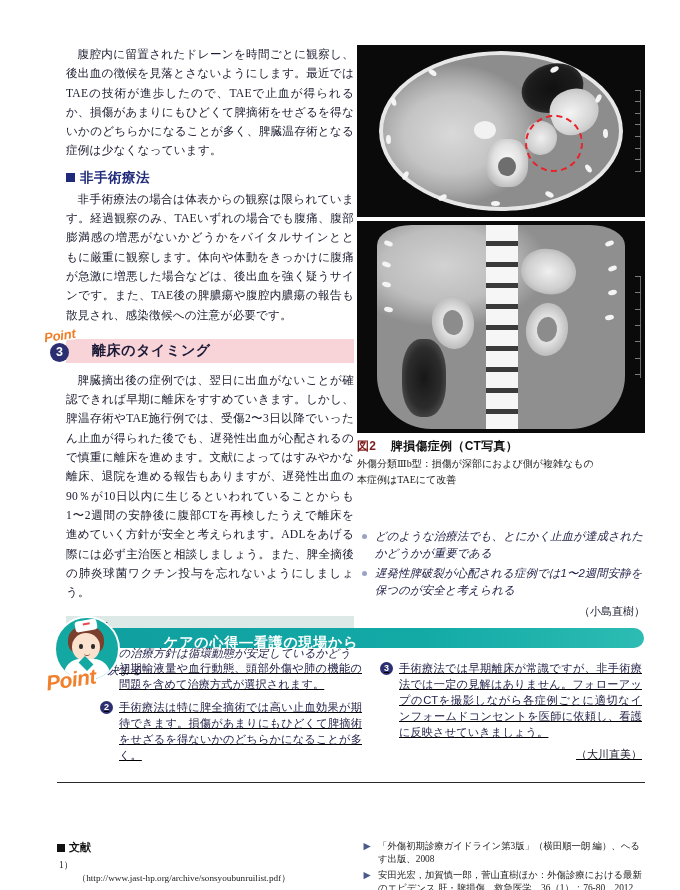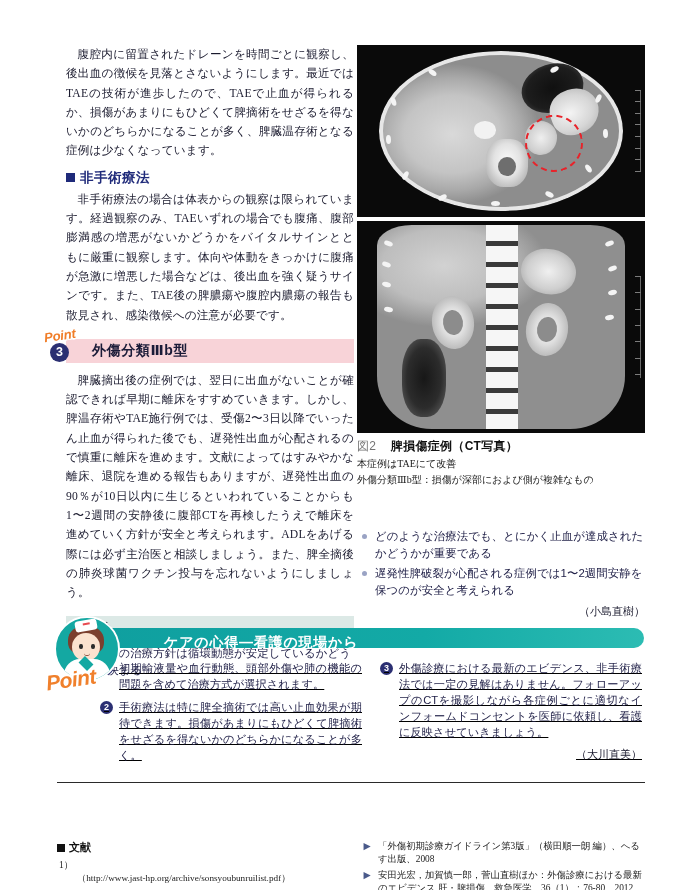--- a/index.html
+++ b/index.html
@@ -57,42 +57,42 @@
     font-weight:bold;font-size:14px;color:#1b1b38;letter-spacing:0.6px;
   }
 
   
   .matome{margin-top:14px;width:100%;}
   .matome-head{
     background:#dce9e6;padding:3px 8px;
     font-family:"Liberation Sans","DejaVu Sans",sans-serif;
     font-weight:bold;font-size:12px;color:#1b1b38;letter-spacing:0.5px;
   }
-  ul.dot-list{margin:6px 0 0 0;padding:0;list-style:none;}
+  ul.dot-list{margin:6px 0 0 0;padding:0;list-style:none;font-style:italic;}
   ul.dot-list li{
     position:relative;padding-left:18px;margin-bottom:4px;
     font-family:"Liberation Sans","DejaVu Sans",sans-serif;
     font-size:11.4px;line-height:16.5px;color:#23234a;letter-spacing:0.1px;
   }
   ul.dot-list li:before{
     content:"";position:absolute;left:5px;top:6px;width:5px;height:5px;
     border-radius:50%;background:#9aa3c4;
   }
   .right-dots{margin-top:2px;}
 
   
   .fig{width:288px;background:#000;display:block;}
   .fig1{height:172px;position:relative;overflow:hidden;}
   .fig2{height:212px;position:relative;overflow:hidden;margin-top:4px;}
   .fig-cap{margin-top:5px;}
   .fig-cap-title{
     font-family:"Liberation Sans","DejaVu Sans",sans-serif;
     font-weight:bold;font-size:12px;color:#111;letter-spacing:0.3px;
   }
-  .fig-no{color:#737373;font-weight:normal;margin-top:21px;}
+  .fig-no{color:#7f1d1d;font-weight:bold;margin-top:21px;}
   .fig-cap-sub{
     font-family:"Liberation Serif","DejaVu Serif",serif;
     font-size:10px;line-height:13.5px;color:#1a1a1a;margin-top:2px;
   }
 
   
   .ct-bg{position:absolute;inset:0;background:#0a0a0a;}
   .ct-axial{
     position:absolute;left:22px;top:6px;width:244px;height:160px;
     border-radius:50% / 50%;
@@ -260,21 +260,21 @@
       <span class="sq"></span>
       <span>非手術療法</span>
     </div>
 
     <p class="para jp-body">非手術療法の場合は体表からの観察は限られています。経過観察のみ、TAEいずれの場合でも腹痛、腹部膨満感の増悪がないかどうかをバイタルサインとともに厳重に観察します。体向や体動をきっかけに腹痛が急激に増悪した場合などは、後出血を強く疑うサインです。また、TAE後の脾膿瘍や腹腔内膿瘍の報告も散見され、感染徴候への注意が必要です。</p>
 
     <div class="point-block">
       <div class="point-bar"></div>
       <span class="point-word">Point</span>
       <span class="point-num">3</span>
-      <span class="point-title">外傷分類Ⅲb型</span>
+      <span class="point-title">離床のタイミング</span>
     </div>
 
     <p class="para jp-body">脾臓摘出後の症例では、翌日に出血がないことが確認できれば早期に離床をすすめていきます。しかし、脾温存術やTAE施行例では、受傷2〜3日以降でいったん止血が得られた後でも、遅発性出血が心配されるので慎重に離床を進めます。文献によってはすみやかな離床、退院を進める報告もありますが、遅発性出血の90％が10日以内に生じるといわれていることからも1〜2週間の安静後に腹部CTを再検したうえで離床を進めていく方針が安全と考えられます。ADLをあげる際には必ず主治医と相談しましょう。また、脾全摘後の肺炎球菌ワクチン投与を忘れないようにしましょう。</p>
 
     <div class="matome">
       <div class="matome-head">まとめ</div>
       <ul class="dot-list">
         <li>脾損傷の治療方針は循環動態が安定しているかどうかで決まる</li>
       </ul>
     </div>
@@ -346,22 +346,22 @@
         <i style="top:96%"></i>
       </div>
     </div>
 
     <div class="fig-cap">
       <div class="fig-cap-title">
         <span class="fig-no">図2</span>
         &nbsp;&nbsp;
         <span>脾損傷症例（CT写真）</span>
       </div>
+      <div class="fig-cap-sub">外傷分類Ⅲb型：損傷が深部におよび側が複雑なもの</div>
       <div class="fig-cap-sub">本症例はTAEにて改善</div>
-      <div class="fig-cap-sub">外傷分類Ⅲb型：損傷が深部におよび側が複雑なもの</div>
     </div>
 
     <ul class="dot-list right-dots" style="margin-top:42px;">
       <li>どのような治療法でも、とにかく止血が達成されたかどうかが重要である</li>
       <li>遅発性脾破裂が心配される症例では1〜2週間安静を保つのが安全と考えられる</li>
     </ul>
 
     <div class="attrib">（小島直樹）</div>
   </div>
 
@@ -389,21 +389,21 @@
           <span class="care-text">初期輸液量や血行動態、頭部外傷や肺の機能の問題を含めて治療方式が選択されます。</span>
         </div>
         <div class="care-item">
           <span class="care-num">2</span>
           <span class="care-text">手術療法は特に脾全摘術では高い止血効果が期待できます。損傷があまりにもひどくて脾摘術をせざるを得ないかのどちらかになることが多く。</span>
         </div>
       </div>
       <div class="care-col">
         <div class="care-item">
           <span class="care-num">3</span>
-          <span class="care-text">外傷診療における最新のエビデンス、非手術療法では一定の見解はありません。フォローアップのCTを撮影しながら各症例ごとに適切なインフォームドコンセントを医師に依頼し、看護に反映させていきましょう。</span>
+          <span class="care-text">手術療法では早期離床が常識ですが、非手術療法では一定の見解はありません。フォローアップのCTを撮影しながら各症例ごとに適切なインフォームドコンセントを医師に依頼し、看護に反映させていきましょう。</span>
         </div>
         <div class="attrib">（大川直美）</div>
       </div>
     </div>
   </div>
 
   <div class="rule"></div>
 
   <div class="refs">
     <div class="ref-col">

